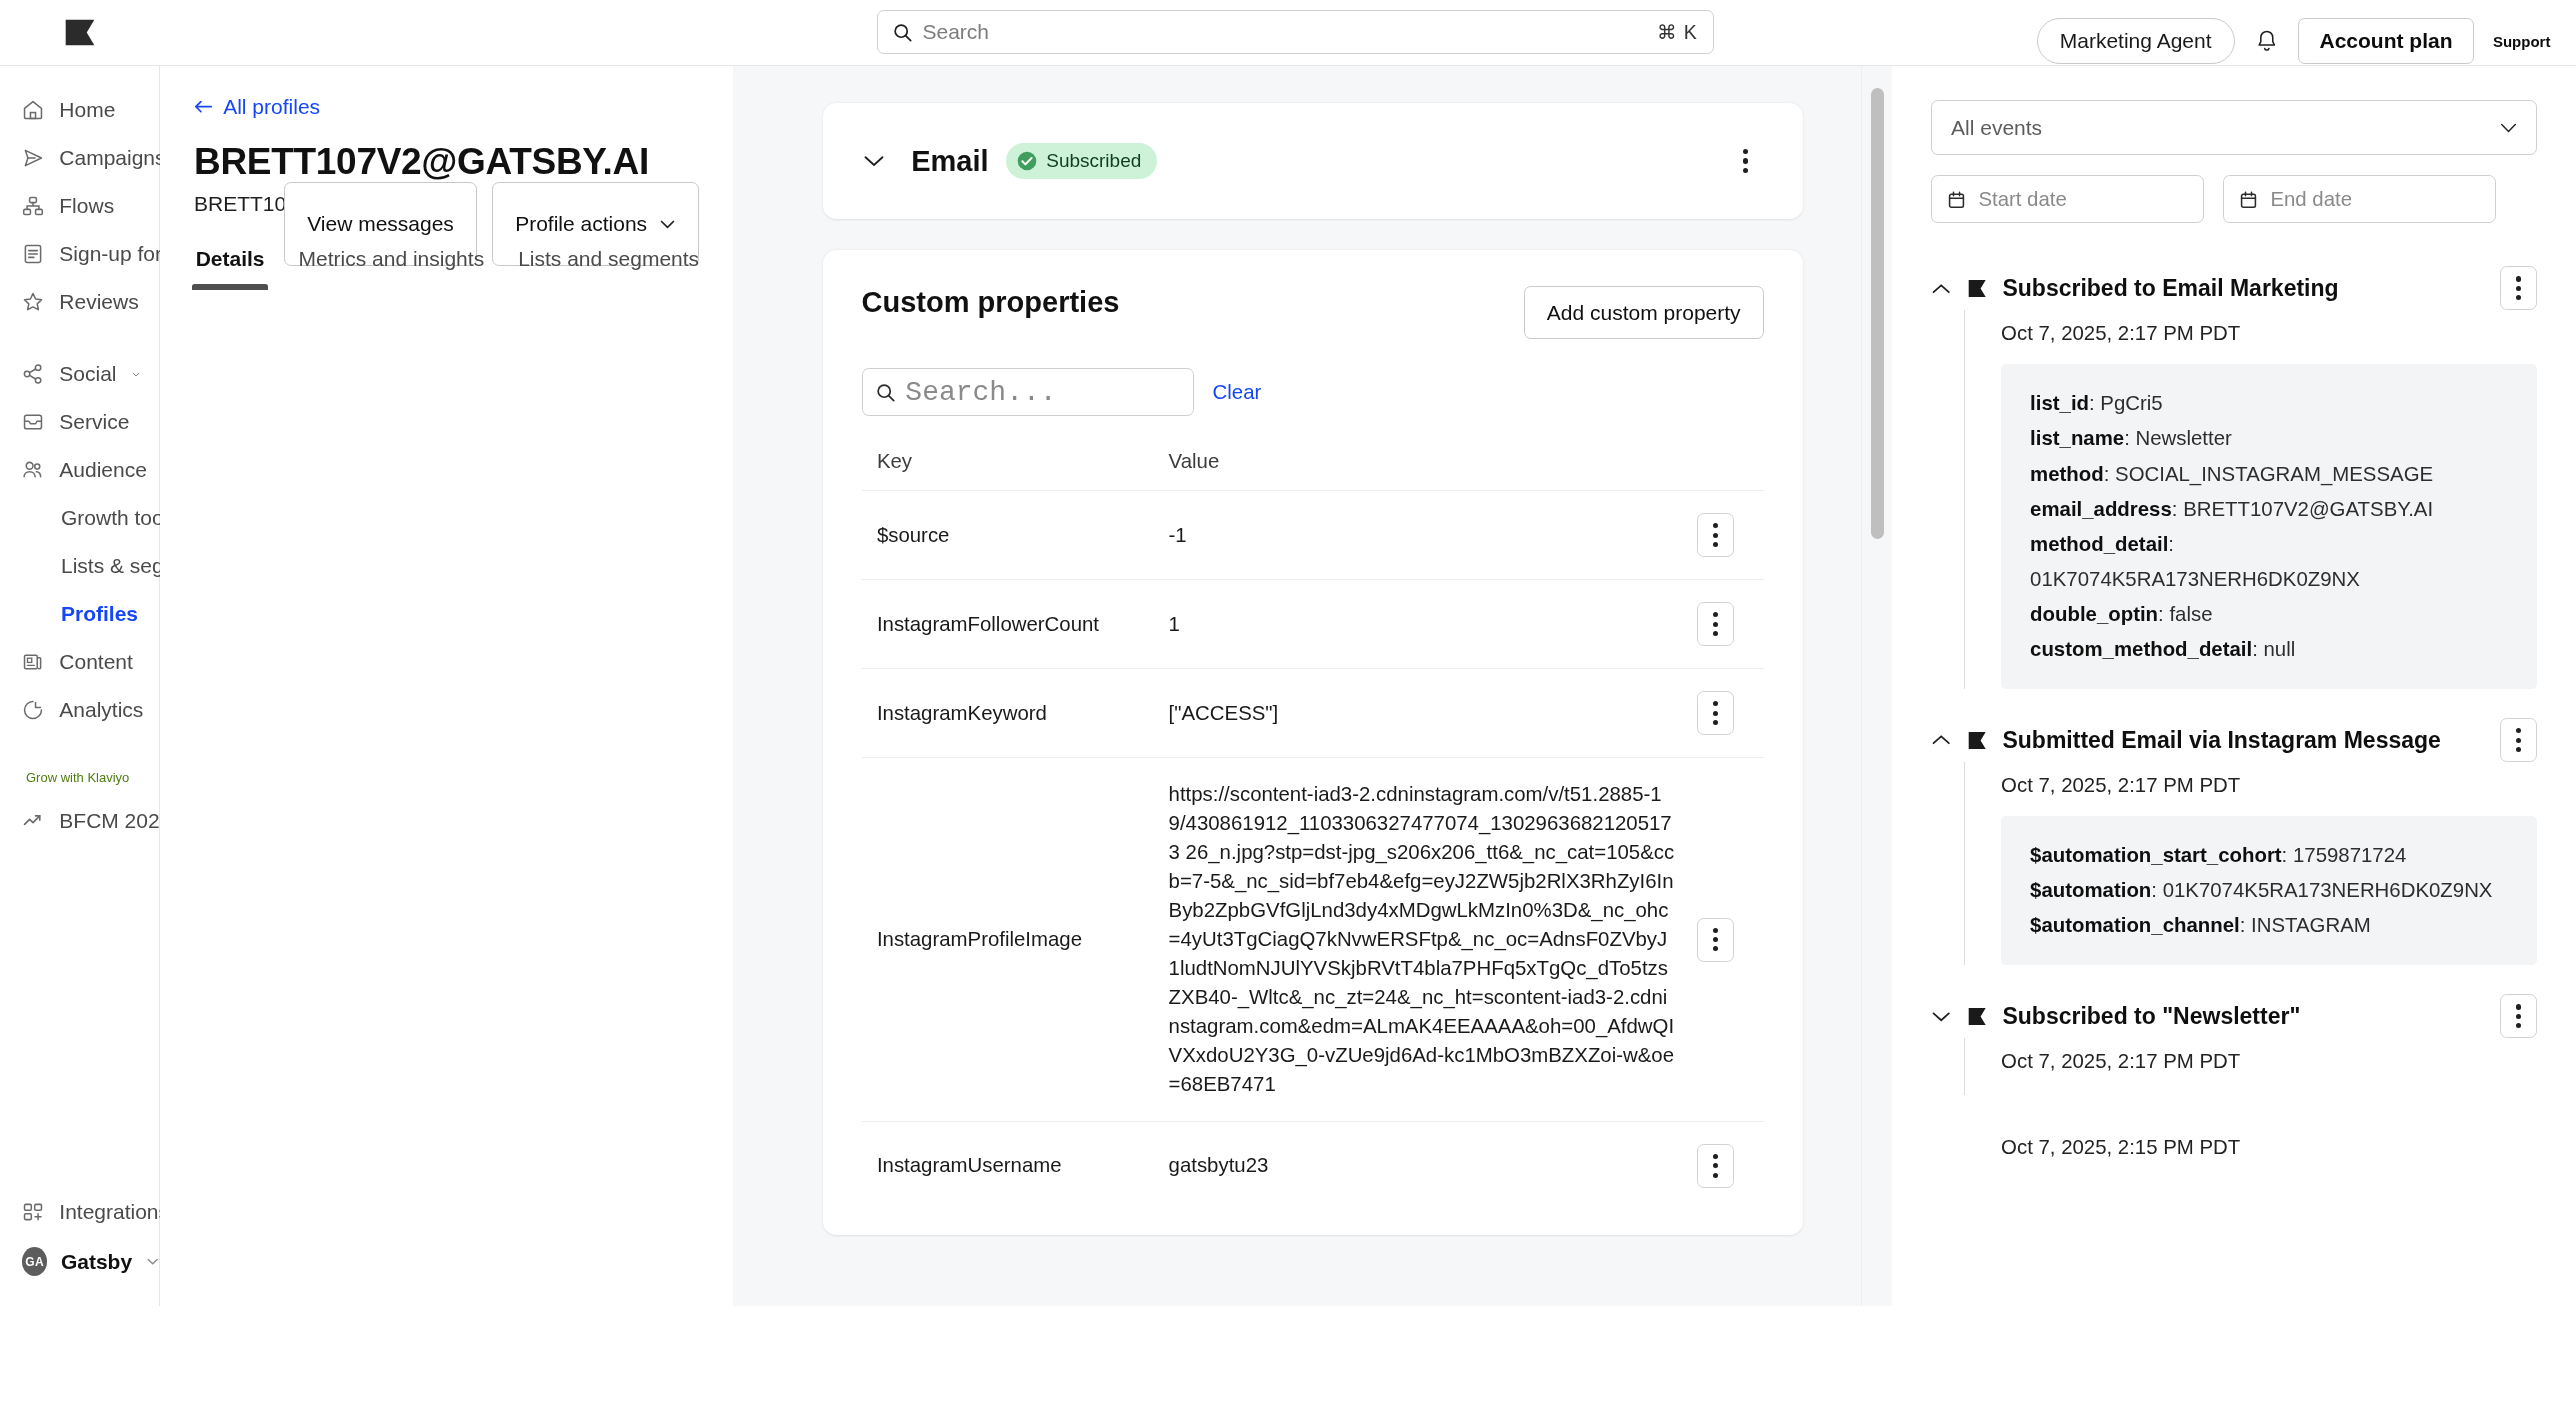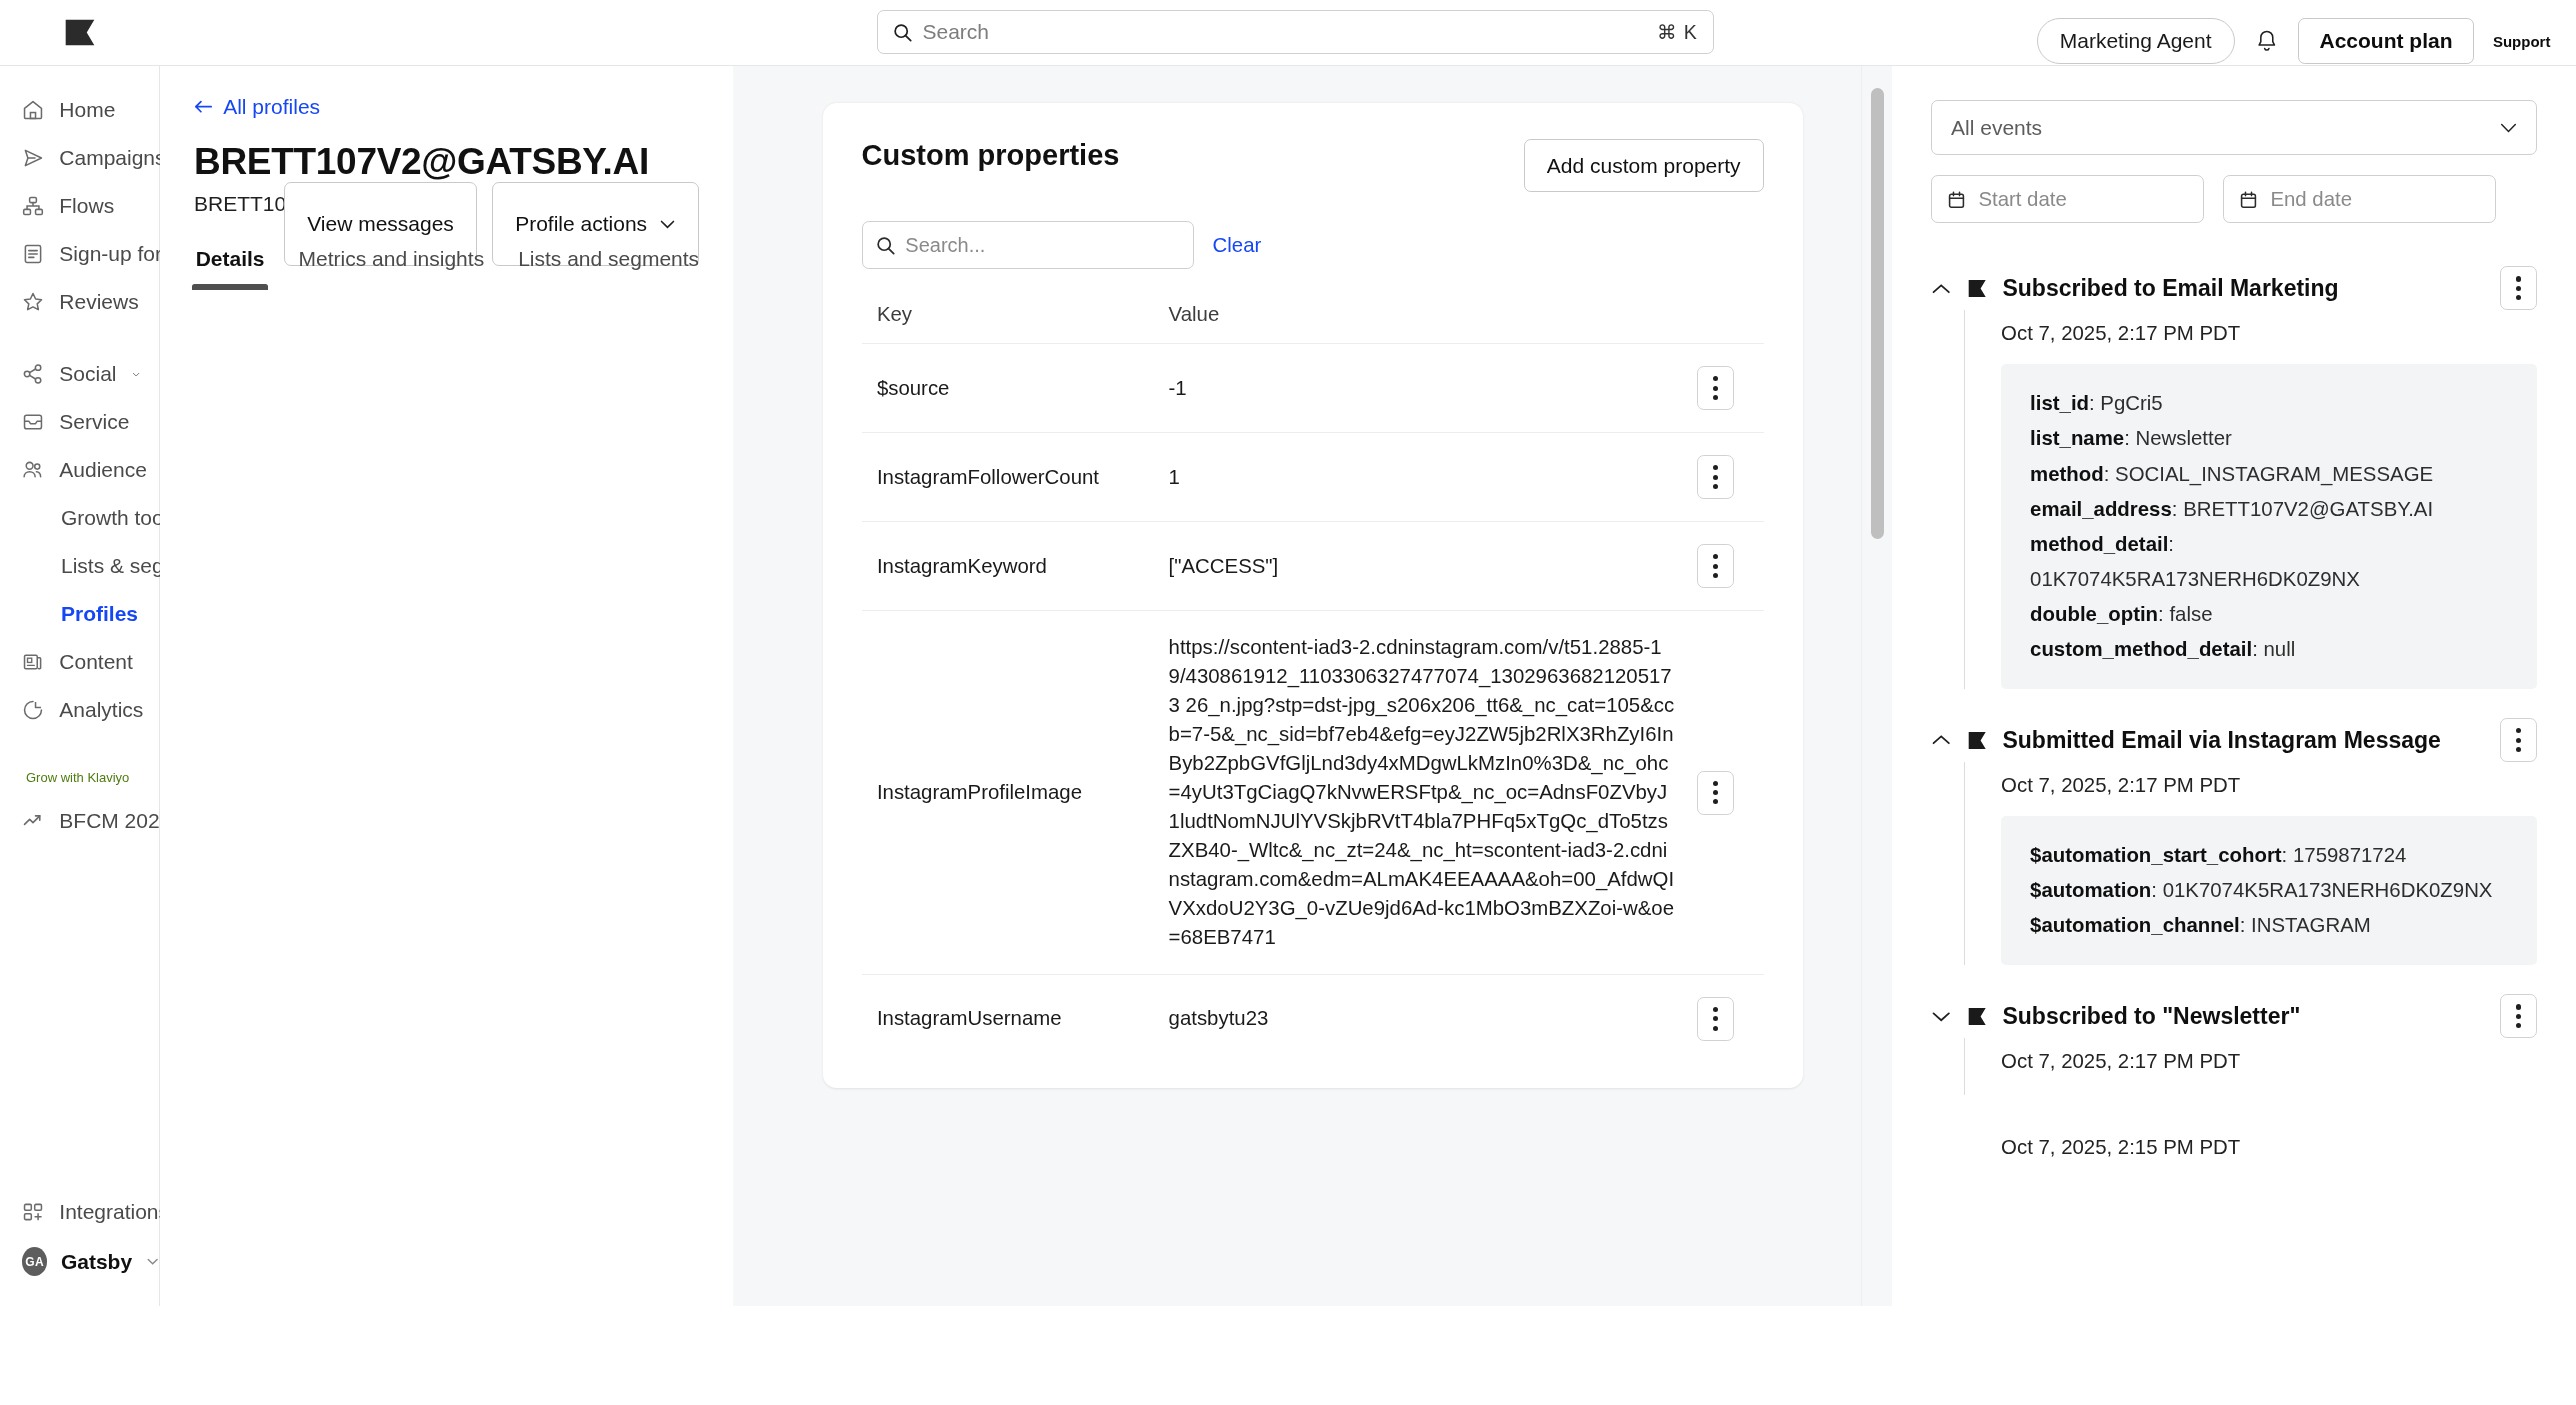--- a/index.html
+++ b/index.html
@@ -134,21 +134,21 @@
   .btn-add {
     margin-left:auto; border:0.9px solid #c9c9c9; border-radius:6.8px; background:#fff;
     font-size: 21px; padding: 13.6px 22px; color:#111; white-space: nowrap;
   }
   .props-search-row { display:flex; align-items:center; gap: 19px; margin-top: 29px; }
   .mini-search {
     width: 332px; height: 48px; border:0.9px solid #cfcfcf; border-radius:6.8px;
     display:flex; align-items:center; padding: 0 13.6px; gap: 10.2px;
   }
   .mini-search .mag { width: 19px; height: 19px; }
-  .mini-ph { font-size: 20px; color: #8a8a8a; }
+  .mini-ph { font-size: 28px; color: #8a8a8a; font-family: Liberation Mono, monospace; }
   .clear-link { font-size: 20.4px; color: #1547f5; }
   .ptable { width: 100%; margin-top: 34px; border-collapse: collapse; }
   .ptable th {
     text-align: left; font-size: 20.4px; font-weight: 400; color:#3d3d3d;
     padding: 0 0 17px 0;
   }
   .ptable th.k { width: 307px; padding-left: 15.3px;}
   .ptable th.v { width: 528px; }
   .ptable td {
     border-top: 0.9px solid #ededed; font-size: 20.4px; color:#1a1a1a;
@@ -401,20 +401,40 @@
           <div class="tab">Metrics and insights</div>
           <div class="tab">Lists and segments</div>
         </div>
       </div>
       <div class="tabs-rule"></div>
 
       <div class="panes">
 
         <div class="pane-left">
 
+          <div class="card email-card">
+            <svg class="chev-d" viewBox="0 0 28 18">
+                <path d="M4 5l10 9 10-9" fill="none" stroke="#1f1f1f" stroke-width="2.2" stroke-linecap="round"></path>
+              </svg>
+            <div class="email-title">Email</div>
+            <div class="badge">
+              <svg class="tick" viewBox="0 0 26 26">
+                  <circle cx="13" cy="13" r="11" fill="#3f9e5e"></circle>
+                  <path d="M7.5 13.4l3.6 3.6 7.3-7.6" fill="none" stroke="#fff" stroke-width="2.4" stroke-linecap="round" stroke-linejoin="round"></path>
+                </svg>
+              <span>Subscribed</span>
+            </div>
+            <div class="kebab-btn">
+              <span class="dots">
+                  <i></i>
+                  <i></i>
+                  <i></i>
+                </span>
+            </div>
+          </div>
 
           <div class="card props-card">
             <div class="props-head">
               <div class="props-title">Custom properties</div>
               <div class="btn-add">Add custom property</div>
             </div>
             <div class="props-search-row">
               <div class="mini-search">
                 <svg class="mag" viewBox="0 0 22 22">
                     <circle cx="9.5" cy="9.5" r="7" fill="none" stroke="#2b2b2b" stroke-width="2"></circle>

